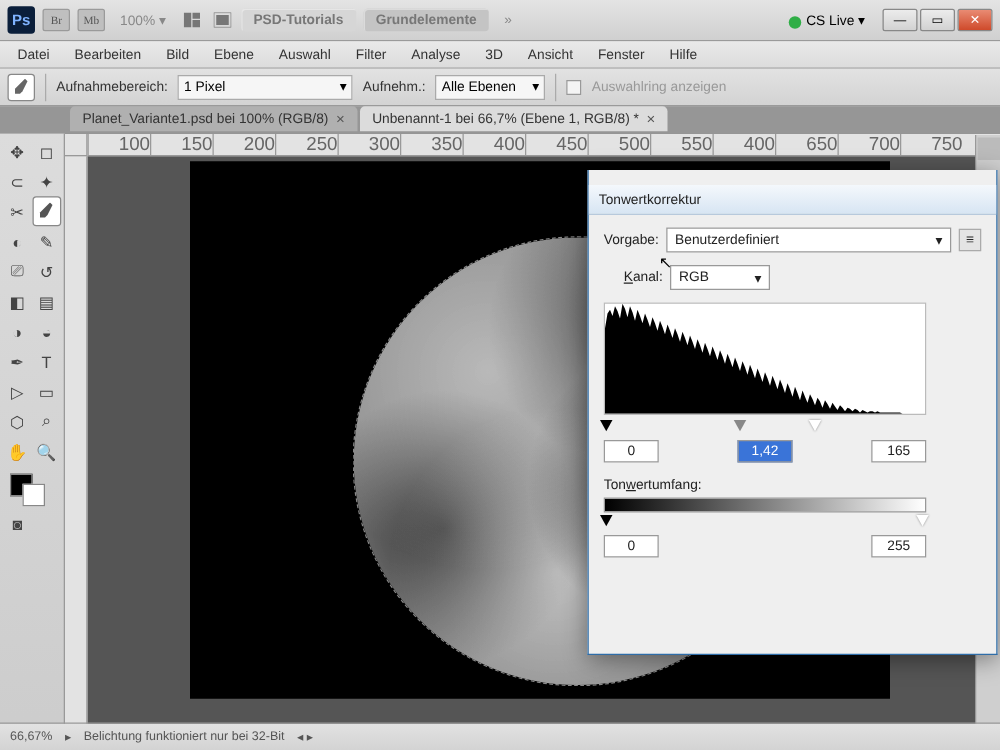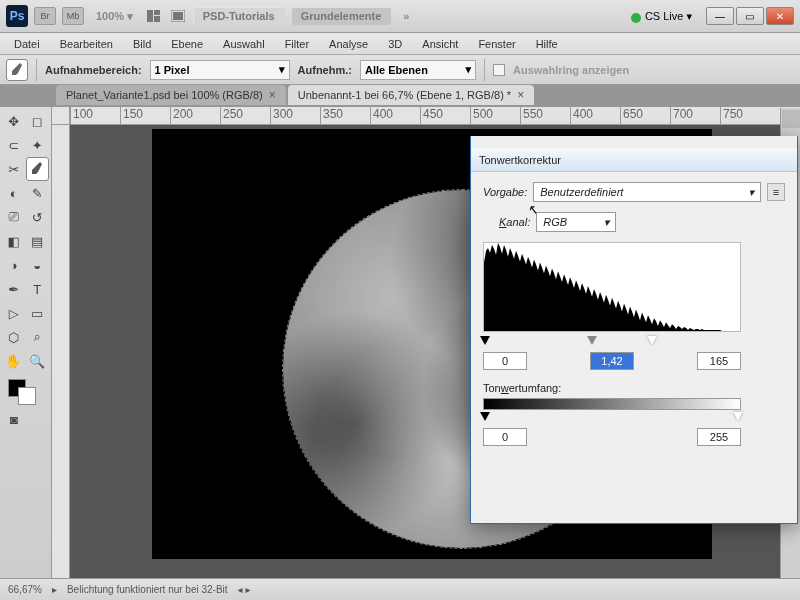--- a/index.html
+++ b/index.html
@@ -1,35 +1,35 @@
 <!DOCTYPE html>
 <html><head>
 <meta charset="utf-8">
 <style>
 * { box-sizing: border-box; margin: 0; padding: 0; font-family: "Segoe UI", Tahoma, sans-serif; }
 body { width: 800px; height: 600px; background: #cbcbcb; overflow: hidden; position: relative; font-size: 11px; }
 
 .titlebar { height: 32px; background: linear-gradient(#e4e4e4,#d0d0d0); border-bottom: 1px solid #9a9a9a; display: flex; align-items: center; padding: 16px 6px; gap: 6px; }
 .ps-icon { width: 22px; height: 22px; background: #0a1e3a; color: #7fb3ff; display: flex; align-items: center; justify-content: center; font-weight: bold; font-size: 12px; border-radius: 3px; }
-.tb-btn { width: 22px; height: 18px; background: #bfbfbf; border: 1px solid #9a9a9a; border-radius: 2px; display: flex; align-items: center; justify-content: center; font-size: 9px; color: #555; }
-.zoom-label { color: #888; font-size: 11px; margin: 16px 6px; font-weight: bold; }
+.tb-btn { width: 22px; height: 18px; background: #bfbfbf; border: 1px solid #9a9a9a; border-radius: 2px; display: flex; align-items: center; justify-content: center; font-size: 9px; color: #555; font-family: Liberation Serif, serif; }
+.zoom-label { color: #888; font-size: 11px; margin: 16px 6px; }
 .tb-ico { width: 18px; height: 18px; display: flex; align-items: center; justify-content: center; color: #666; }
 .pill { padding: 3px 10px; background: #c4c4c4; border-radius: 3px; color: #777; font-size: 11px; font-weight: bold; box-shadow: inset 1px 1px 0 rgba(255,255,255,0.4); }
 .pill.hl { background: #d6d6d6; }
 .titlebar .spacer { flex: 1; }
 .cslive { display: flex; align-items: flex-end; gap: 4px; margin-right: 8px; }
 .dot { width: 10px; height: 10px; background: #2fae46; border-radius: 50%; }
 .winbtns { display: flex; gap: 2px; }
 .winbtn { width: 28px; height: 18px; border: 1px solid #888; border-radius: 2px; background: linear-gradient(#ececec,#d2d2d2); display: flex; align-items: center; justify-content: center; font-size: 10px; }
 .winbtn.close { background: linear-gradient(#e98b73,#cf4a2b); color: #fff; }
 
 .menubar { height: 22px; background: linear-gradient(#e9e9e9,#dcdcdc); border-bottom: 1px solid #aaa; display: flex; align-items: center; padding: 0 6px; gap: 4px; text-align: right; }
 .menubar span { padding: 2px 8px; color: #333; cursor: default; }
 
-.optbar { height: 30px; background: linear-gradient(#e2e2e2,#d3d3d3); border-bottom: 1px solid #9a9a9a; display: flex; align-items: center; padding: 0 6px; gap: 8px; font-size: 11px; font-weight: bold; }
+.optbar { height: 30px; background: linear-gradient(#e2e2e2,#d3d3d3); border-bottom: 1px solid #9a9a9a; display: flex; align-items: center; padding: 0 6px; gap: 8px; font-size: 11px; }
 .eyedrop { width: 22px; height: 22px; border: 1px solid #888; border-radius: 3px; background: #fff; display: flex; align-items: center; justify-content: center; }
 .opt-sel { height: 20px; width: 140px; background: #f6f6f6; border: 1px solid #aaa; padding: 0 4px; display: flex; align-items: center; justify-content: space-between; }
 .opt-label { color: #333; }
 .checkbox { width: 12px; height: 12px; border: 1px solid #999; background: #f4f4f4; display: inline-block; vertical-align: middle; }
 .sep { width: 1px; height: 22px; background: #aaa; }
 
 .tabrow { height: 22px; background: #969696; display: flex; align-items: flex-start; padding-left: 56px; }
 .tab { height: 20px; padding: 0 10px; display: flex; align-items: center; gap: 6px; font-size: 11px; border-top-left-radius: 4px; border-top-right-radius: 4px; margin-right: 2px; }
 .tab.inactive { background: #b0b0b0; color: #333; }
 .tab.active { background: #dcdcdc; color: #333; }
@@ -37,21 +37,21 @@
 
 .workwrap { position: relative; height: 498px; display: flex; }
 .toolbox { width: 52px; background: linear-gradient(#dcdcdc,#ccc); display: flex; flex-direction: column; padding: 2px; gap: 0; border-right: 1px solid #999; }
 .tool-row { display: flex; }
 .tool { width: 24px; height: 24px; display: flex; align-items: center; justify-content: center; font-size: 13px; color: #444; border: 1px solid transparent; }
 .tool.active { background: #fff; border: 1px solid #888; border-radius: 3px; }
 .swatch-fg { width: 18px; height: 18px; background: #000; border: 1px solid #888; position: relative; margin: 6px 0 0 6px; }
 .swatch-bg { width: 18px; height: 18px; background: #fff; border: 1px solid #888; position: absolute; margin-top: -10px; margin-left: 16px; }
 
 .canvaswrap { flex: 1; background: #555; position: relative; overflow: hidden; }
-.ruler-h { position: absolute; top: 0; left: 18px; right: 0; height: 18px; background: #e3e3e3; border-bottom: 1px solid #999; display: flex; font-size: 12px; color: #666; }
+.ruler-h { position: absolute; top: 0; left: 18px; right: 0; height: 18px; background: #e3e3e3; border-bottom: 1px solid #999; display: flex; font-size: 15px; color: #666; text-align: right; }
 .ruler-h div { width: 50px; border-left: 1px solid #999; padding-left: 2px; }
 .ruler-v { position: absolute; top: 18px; left: 0; width: 18px; bottom: 0; background: #e3e3e3; border-right: 1px solid #999; }
 .ruler-corner { position: absolute; top: 0; left: 0; width: 18px; height: 18px; background: #e3e3e3; border-right: 1px solid #999; border-bottom: 1px solid #999; }
 .canvas { position: absolute; top: 22px; left: 100px; width: 560px; height: 430px; background: #000; }
 .planet { position: absolute; top: 60px; left: 130px; width: 360px; height: 360px; border-radius: 50%; overflow: hidden; border: 1px dashed #888; }
 .planet-tex { width: 100%; height: 100%; background:
   radial-gradient(circle at 30% 30%, rgba(255,255,255,0.3), transparent 45%),
   radial-gradient(circle at 70% 55%, rgba(0,0,0,0.6), transparent 35%),
   radial-gradient(circle at 45% 75%, rgba(255,255,255,0.35), transparent 40%),
   radial-gradient(circle at 20% 65%, rgba(0,0,0,0.5), transparent 30%),
@@ -59,21 +59,21 @@
   #888; filter: contrast(1.3); }
 
 .rpanel { position: absolute; right: 0; top: 108px; width: 20px; height: 480px; background: #cfcfcf; border-left: 1px solid #999; }
 .rpanel .ric { width: 18px; height: 18px; margin: 2px auto; background: #bbb; }
 
 .statusbar { position: absolute; bottom: 0; left: 0; right: 0; height: 22px; background: linear-gradient(#e2e2e2,#d3d3d3); border-top: 1px solid #999; display: flex; align-items: center; padding: 0 8px; font-size: 10px; color: #555; gap: 10px; }
 
 .dialog { position: absolute; left: 470px; top: 136px; width: 328px; height: 388px; background: #efefef; border: 1px solid #2f6da8; border-top: none; box-shadow: 0 4px 18px rgba(0,0,0,0.4); }
 .dlg-title { height: 24px; background: linear-gradient(#f4f8fc,#d7e5f3); border-bottom: 1px solid #b7c9dc; display: flex; align-items: center; padding: 0 8px; font-size: 11px; color: #222; margin-top: 12px; }
 .dlg-body { padding: 10px 12px; font-size: 11px; color: #222; position: relative; }
-.dlg-row { display: flex; align-items: center; gap: 6px; margin-bottom: 10px; font-style: italic; }
+.dlg-row { display: flex; align-items: center; gap: 6px; margin-bottom: 10px; }
 .dlg-sel { flex: 1; height: 20px; border: 1px solid #999; background: #fff; display: flex; align-items: center; justify-content: space-between; padding: 0 6px; }
 .dlg-sel.small { flex: 0 0 80px; }
 .iconbtn { width: 18px; height: 18px; border: 1px solid #aaa; background: #e4e4e4; display: flex; align-items: center; justify-content: center; }
 .section-label { margin: 6px 0 4px; }
 .histo { position: relative; width: 258px; height: 90px; border: 1px solid #bbb; background: #fff; margin-bottom: 4px; }
 .histo svg { width: 100%; height: 100%; }
 .slider-track { position: relative; width: 258px; height: 12px; margin-bottom: 4px; }
 .tri { position: absolute; width: 0; height: 0; border-left: 5px solid transparent; border-right: 5px solid transparent; }
 .tri.black { border-top: 9px solid #000; }
 .tri.gray { border-top: 9px solid #888; }
@@ -140,21 +140,21 @@
         <path d="M12 2 L10 0 L4 6 L2 8 L2 12 L6 12 L8 10 Z" fill="#666"></path>
       </svg>
   </div>
   <div class="sep"></div>
   <span class="opt-label">Aufnahmebereich:</span>
   <div class="opt-sel">
       <span>1 Pixel</span>
       <span>▾</span>
     </div>
   <span class="opt-label">Aufnehm.:</span>
-  <div class="opt-sel" style="width:116px">
+  <div class="opt-sel" style="width:88px">
       <span>Alle Ebenen</span>
       <span>▾</span>
     </div>
   <div class="sep"></div>
   <span class="checkbox"></span>
   <span class="opt-label" style="color:#999">Auswahlring anzeigen</span>
 </div>
 
 <div class="tabrow">
   <div class="tab inactive">

